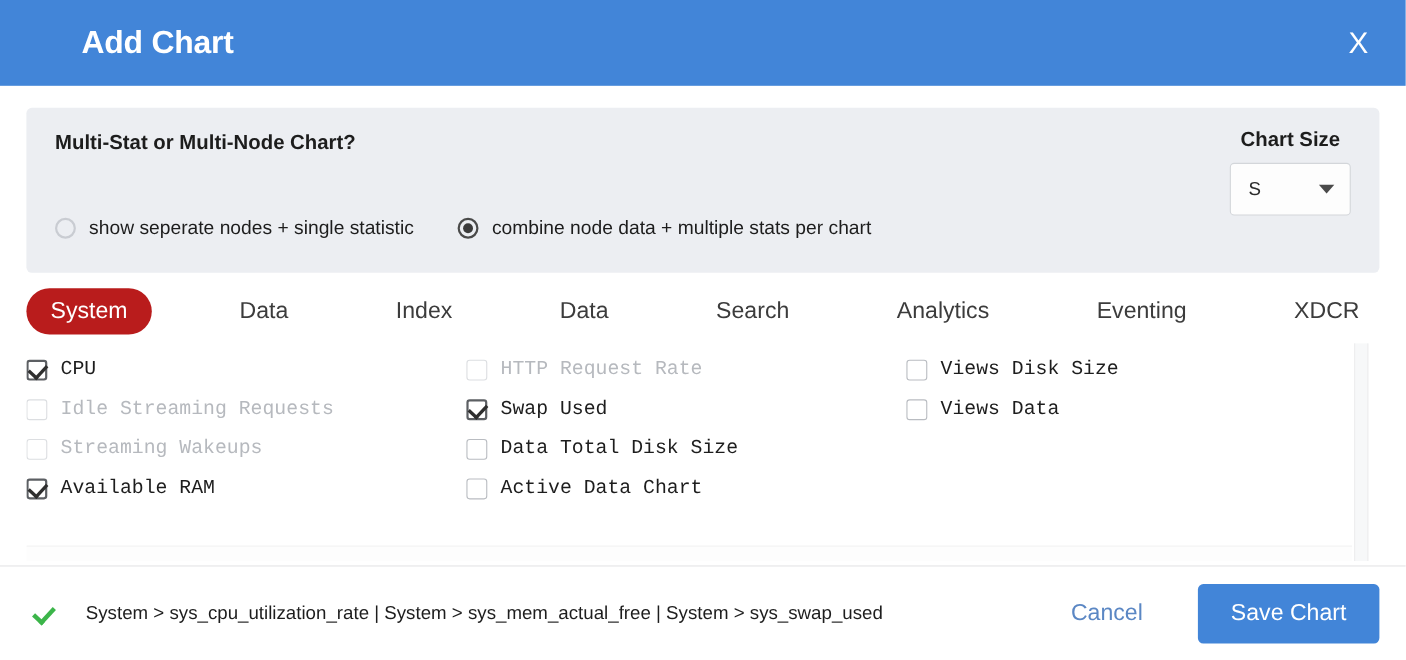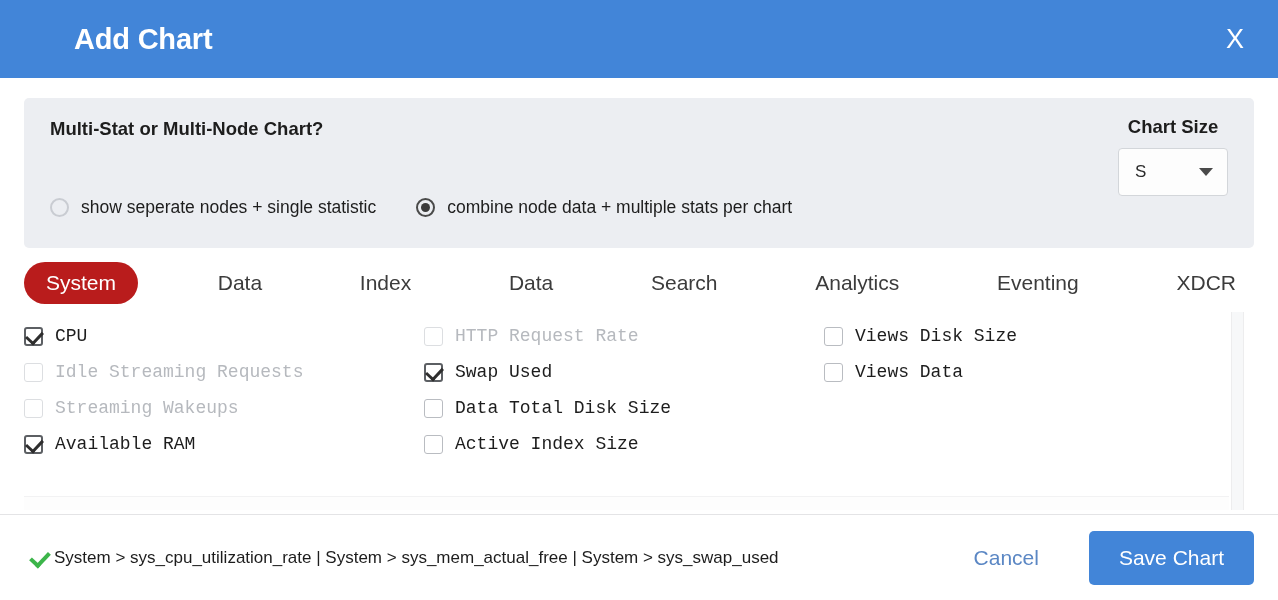--- a/index.html
+++ b/index.html
@@ -178,21 +178,21 @@
   .dlg-footer {
     flex: 0 0 86px;
     border-top: 1px solid #e4e4e6;
     display: flex;
     align-items: center;
     padding: 0 24px 0 28px;
     gap: 16px;
     background: #fff;
   }
   .status {
-    display: flex; align-items: center; gap: 4px;
+    display: flex; align-items: center; gap: 28px;
     flex: 1 1 auto;
   }
   .check-ok {
     width: 22px; height: 18px; flex: 0 0 22px;
     position: relative;
   }
   .check-ok::after {
     content: "";
     position: absolute;
     left: 6px; top: -1px;
@@ -305,21 +305,21 @@
           <div class="chk-row">
             <span class="chk-box on"></span>
             <span class="chk-label">Swap Used</span>
           </div>
           <div class="chk-row">
             <span class="chk-box light"></span>
             <span class="chk-label">Data Total Disk Size</span>
           </div>
           <div class="chk-row">
             <span class="chk-box light"></span>
-            <span class="chk-label">Active Index Size</span>
+            <span class="chk-label">Active Data Chart</span>
           </div>
         </div>
 
         <div>
           <div class="chk-row">
             <span class="chk-box light"></span>
             <span class="chk-label">Views Disk Size</span>
           </div>
           <div class="chk-row">
             <span class="chk-box light"></span>

